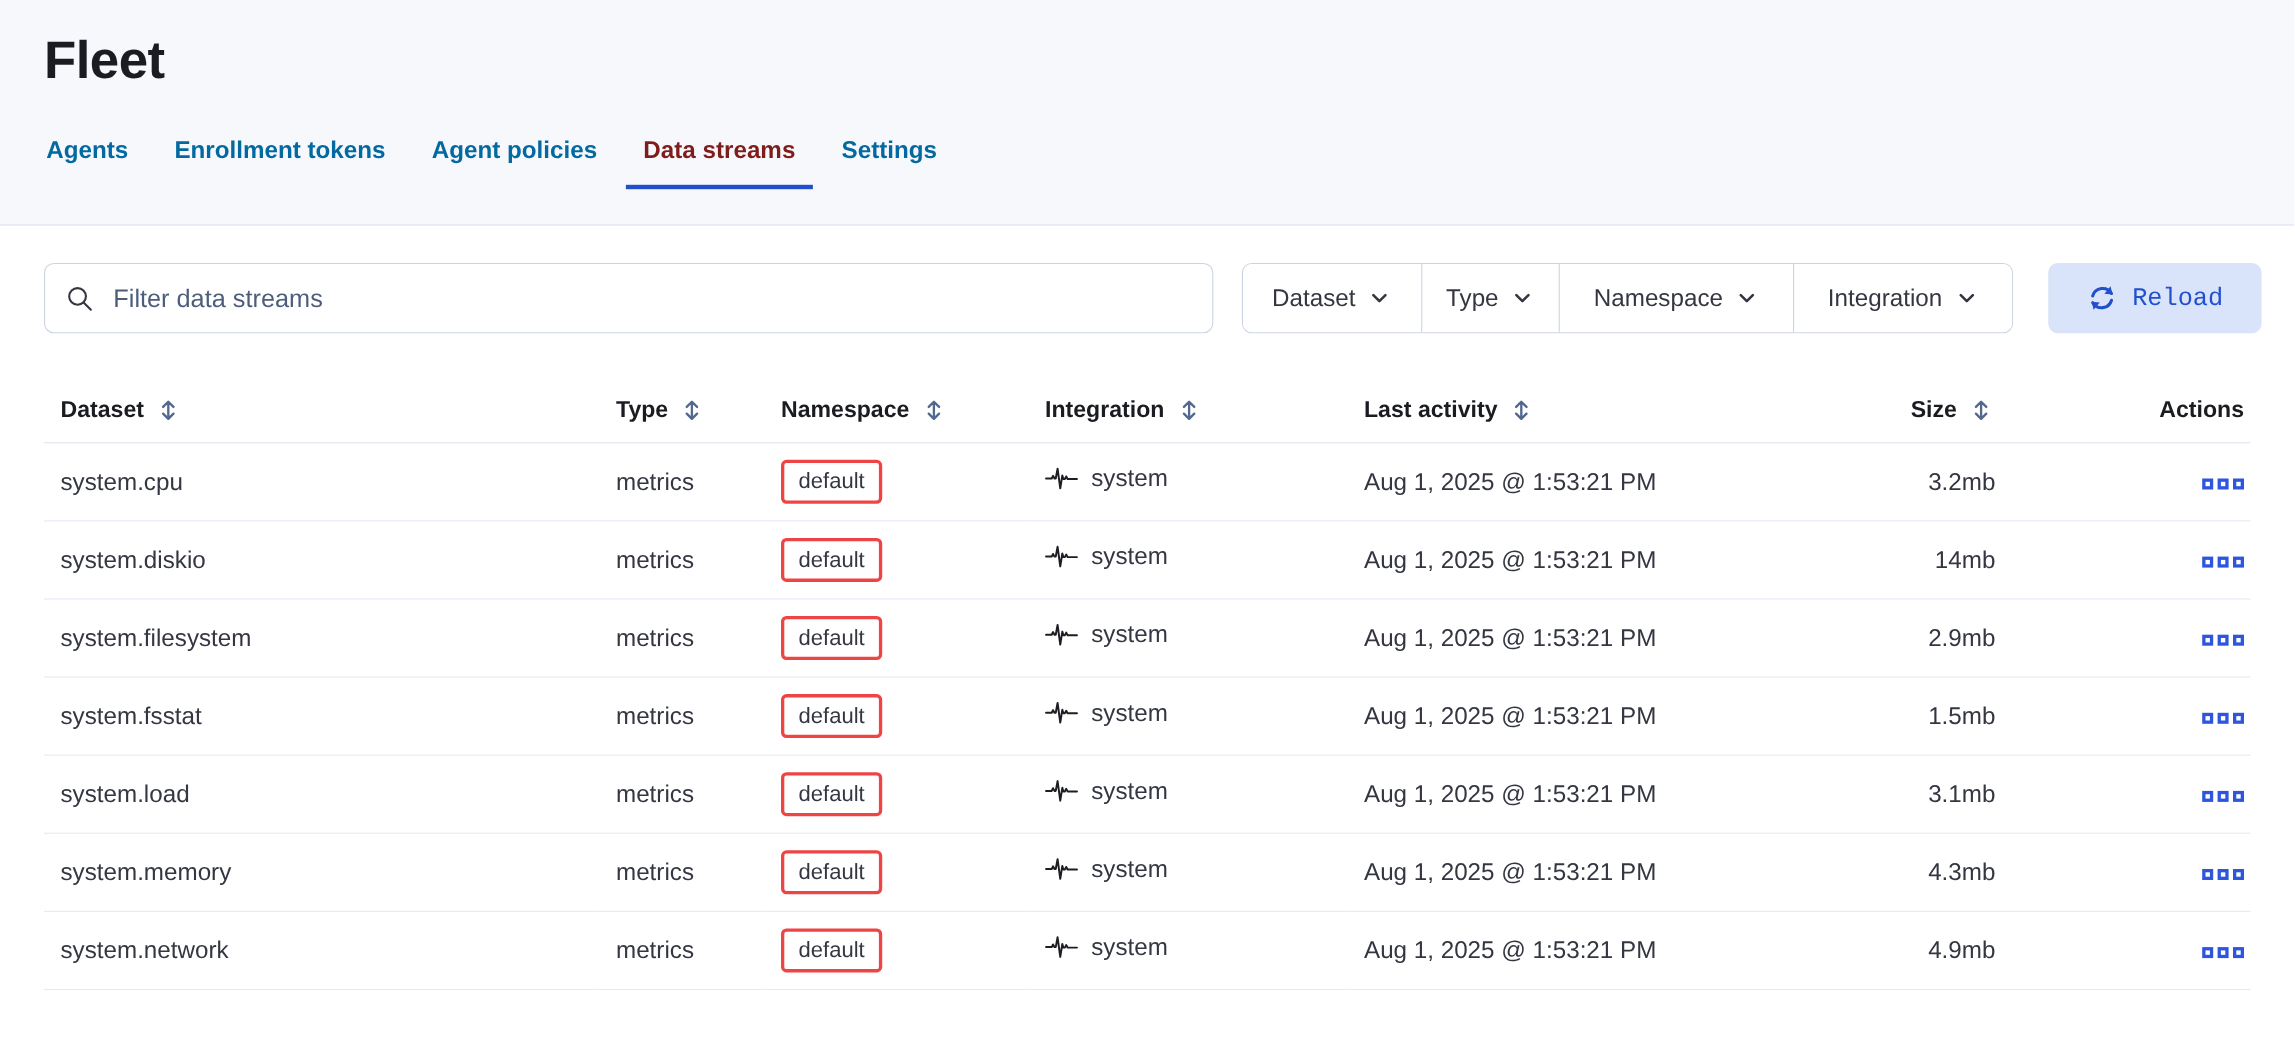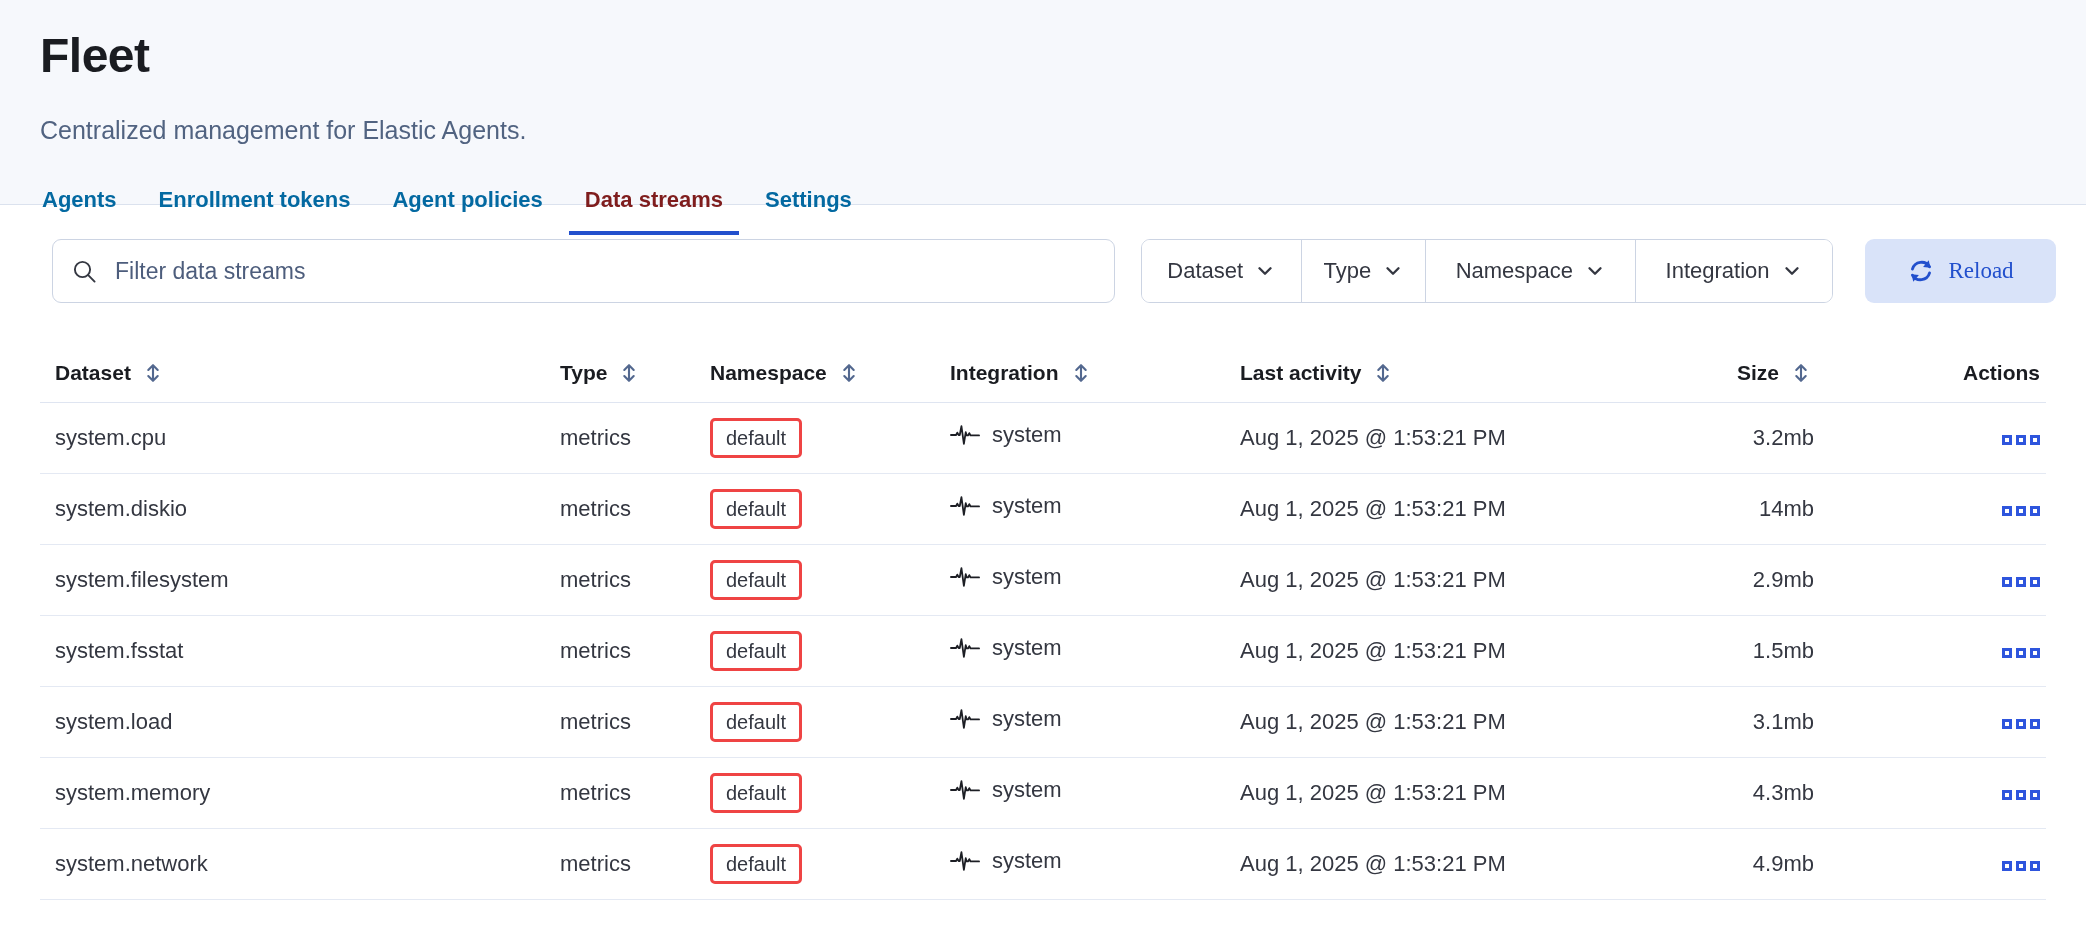--- a/index.html
+++ b/index.html
@@ -11,41 +11,41 @@
     border-bottom:1px solid #dbe2ee; }
   .page-title { font-size:48px; line-height:56px; font-weight:700; color:#1a1c21;
     letter-spacing:-0.5px; }
   .page-subtitle { margin-top:30px; font-size:25px; line-height:33px; color:#516381; }
   .tab-bar { display:flex; gap:10px; margin-top:38px; margin-left:-14px; }
   .tab { padding:0 16px 20px; font-size:22px; line-height:30px; font-weight:600;
     color:#0369a1; cursor:pointer; white-space:nowrap; }
   .tab.active { color:#7f1d1d; border-bottom:4px solid #2250cd; padding-bottom:16px; }
 
   
-  .toolbar { display:flex; align-items:stretch; margin:34px 30px 0 52px; height:64px; }
+  .toolbar { display:flex; align-items:stretch; margin:34px 30px 0 40px; height:64px; }
   .search-box { position:relative; width:1063px; flex:none; }
   .search-box input { width:100%; height:64px; border:1px solid #ccd4e3; border-radius:9px;
     padding:0 20px 0 62px; font-size:23px; color:#343741; background:#fff; outline:none;
     font-family:inherit; }
   .search-box input::placeholder { color:#4d5d7c; opacity:1; }
   .search-icon { position:absolute; left:19px; top:19px; width:27px; height:27px; }
 
   .filter-group { display:flex; margin-left:26px; border:1px solid #ccd4e3;
     border-radius:9px; background:#fff; overflow:hidden; }
   .filter-btn { display:flex; align-items:center; justify-content:center; gap:11px;
     font-size:22px; font-weight:500; color:#343741; background:#fff; border:none;
     border-left:1px solid #ccd4e3; cursor:pointer; font-family:inherit; }
   .filter-btn:first-child { border-left:none; }
   .fb-dataset { width:162px; } .fb-type { width:126px; }
   .fb-namespace { width:213px; } .fb-integration { width:200px; }
 
   .reload-btn { margin-left:32px; width:194px; height:64px; background:#d9e3f9;
     border:none; border-radius:9px; display:flex; align-items:center; justify-content:center;
     gap:13px; color:#2250cd; font-size:23px; font-weight:500; cursor:pointer;
-    font-family:Liberation Serif, serif; }
+    font-family:Liberation Mono, monospace; }
 
   
   .table-wrap { margin:42px 40px 0; }
   table { width:2006px; border-collapse:collapse; table-layout:fixed; }
   th { height:57px; border-bottom:1px solid #dfe5f1; font-size:21px; font-weight:600;
     color:#1a1c21; text-align:left; padding:0 0 0 15px; }
   td { height:71px; border-bottom:1px solid #e4e9f3; font-size:22px; color:#343741;
     padding:0 0 0 15px; }
   th.col-right, td.col-right { text-align:right; padding-right:6px; }
   .hdr { display:inline-flex; align-items:center; gap:9px; cursor:pointer; }
@@ -58,21 +58,20 @@
   .pulse-icon { width:30px; height:30px; color:#1c1e24; flex:none; }
 
   .boxes { display:inline-flex; gap:4px; cursor:pointer; padding:4px 0; }
   .boxes .bx { width:10px; height:10px; border:3px solid #2e55dd; background:#fff; }
 </style>
 </head>
 <body>
 
 <header class="page-header">
   <h1 class="page-title">Fleet</h1>
-  <div class="page-subtitle">Centralized management for Elastic Agents.</div>
   <nav class="tab-bar">
     <div class="tab">Agents</div>
     <div class="tab">Enrollment tokens</div>
     <div class="tab">Agent policies</div>
     <div class="tab active">Data streams</div>
     <div class="tab">Settings</div>
   </nav>
 </header>
 
 <div class="toolbar">

